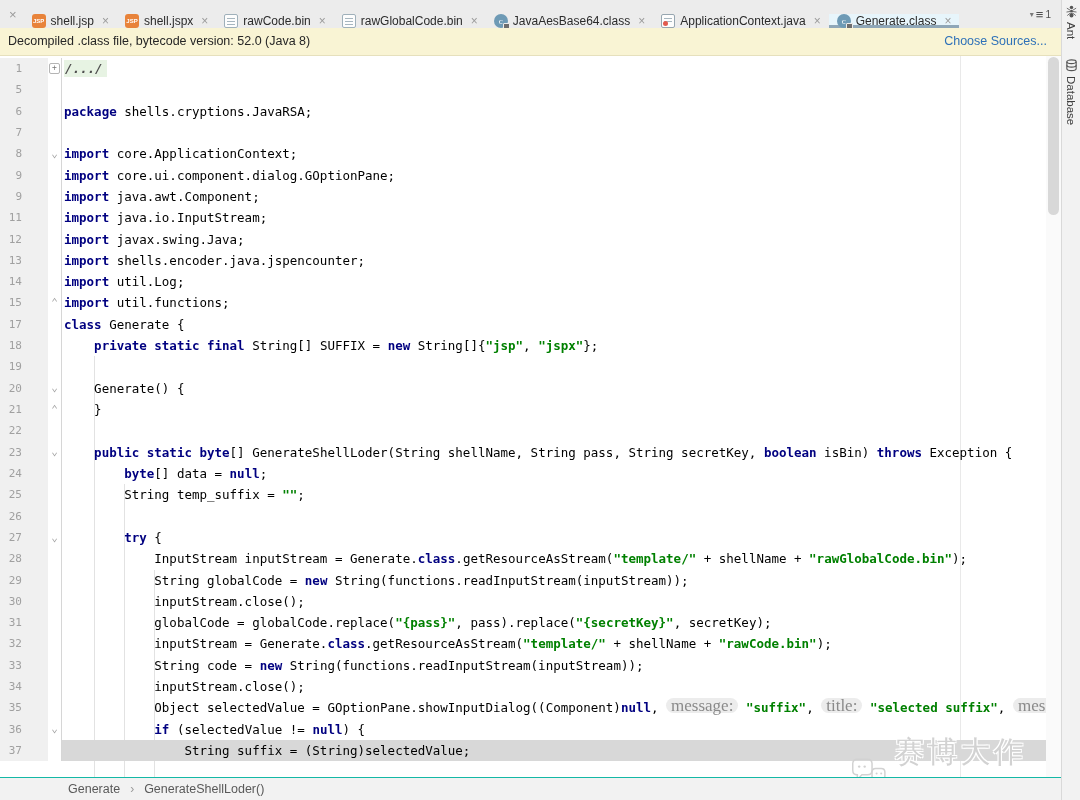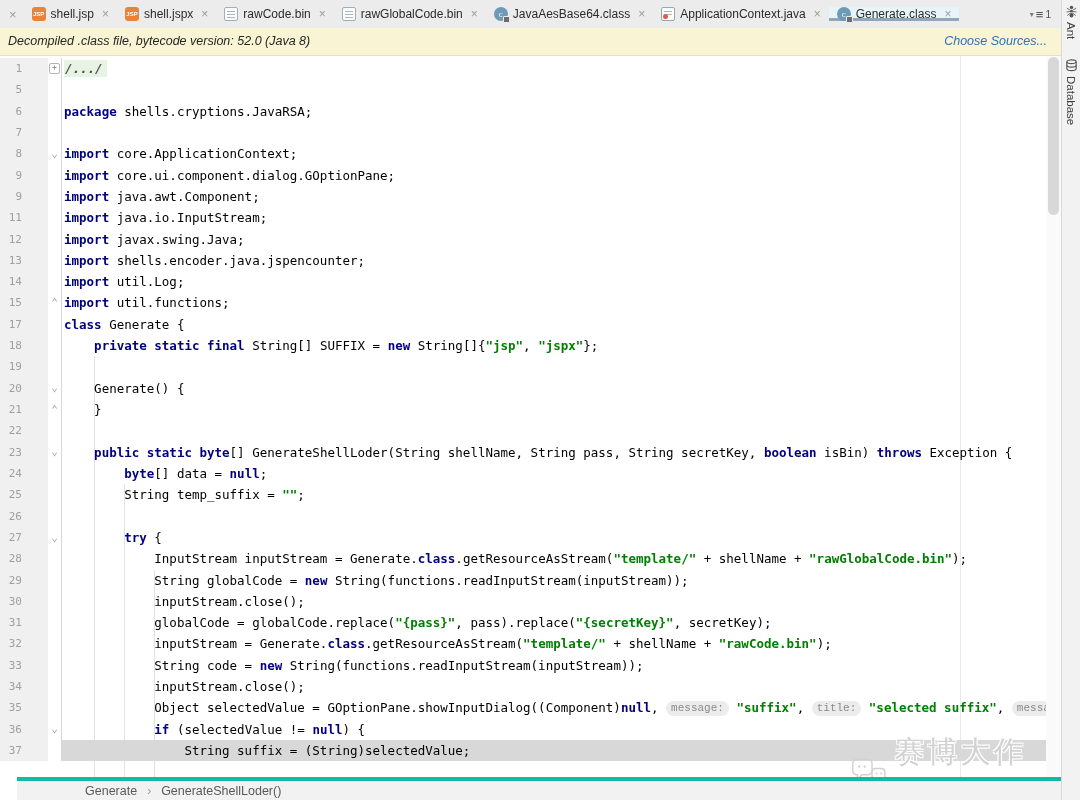--- a/index.html
+++ b/index.html
@@ -4,21 +4,21 @@
 <style>
   html,body{margin:0;padding:0;}
   body{width:1080px;height:800px;position:relative;overflow:hidden;background:#fff;
        font-family:"Liberation Sans",sans-serif;-webkit-font-smoothing:antialiased;}
   .app{position:absolute;inset:0;}
 
   
   .tabbar{position:absolute;top:0;left:0;width:1061px;height:28px;background:#ececec;
           display:flex;align-items:stretch;z-index:6;}
   .clipped-close{align-self:center;color:#9a9a9a;font-size:13px;padding:0 7px 0 9px;cursor:pointer;}
-  .tabs{display:flex;align-items:center;flex:1;overflow:hidden;}
+  .tabs{display:flex;align-items:flex-end;flex:1;overflow:hidden;}
   .tab{display:flex;align-items:center;gap:5px;padding:0 8px;font-size:12px;color:#2b2b2b;
        position:relative;white-space:nowrap;cursor:pointer;}
   .tab.active{background:var(--active-tab-bg,#e7f5fb);
               box-shadow:inset 0 -3px 0 var(--active-tab-underline,#8fa7b8);}
   .tclose{color:#9b9b9b;font-size:12px;margin-left:3px;}
   .tab-overflow{margin-left:auto;display:flex;align-items:center;color:#5f5f5f;
                 padding:0 10px 0 4px;gap:2px;cursor:pointer;}
   .tab-overflow .arr{font-size:8px;color:#7a7a7a;}
   .tab-overflow .lst{font-size:13px;color:#4e4e4e;}
   .tab-overflow .cnt{font-size:10px;color:#4e4e4e;}
@@ -35,21 +35,21 @@
        background:#6d6d6d;border:1px solid #ececec;border-radius:1px;}
   .f-java{border:1px solid #97a6b0;border-radius:2px;background:#fdfdfd;}
   .f-java::before{content:"";position:absolute;left:2px;right:2px;top:3px;height:6px;
        background:repeating-linear-gradient(#a7b6bf 0 1px,transparent 1px 3px);}
   .f-java::after{content:"";position:absolute;left:1px;bottom:1px;width:5px;height:5px;
        border-radius:50%;background:#e25b4e;}
 
   
   .banner{position:absolute;top:28px;left:0;width:1061px;height:27px;
           background:var(--banner-bg,#f9f4d4);border-bottom:1px solid #e6e0bd;
-          line-height:27px;font-size:12.5px;color:#262626;z-index:5;font-style:italic;}
+          line-height:27px;font-size:12.5px;color:#262626;z-index:5;}
   .banner .msg{padding-left:8px;}
   .banner .link{position:absolute;right:14px;top:0;color:var(--link,#2e71b8);cursor:pointer;}
 
   
   .editor{position:absolute;top:56px;left:0;width:1046px;height:721px;background:#fff;
           overflow:hidden;font-family:"DejaVu Sans Mono","Liberation Mono",monospace;font-size:12.5px;}
   .iguide{position:absolute;width:1px;background:#e2e2e2;bottom:0;z-index:0;}
   .marginline{position:absolute;left:960px;top:0;bottom:0;width:1px;background:#e9e9e9;z-index:0;}
   .rows{position:absolute;top:2px;left:0;right:0;z-index:1;}
   .row{display:flex;height:21.32px;line-height:21.32px;}
@@ -60,21 +60,21 @@
   .fold{font-style:normal;display:inline-block;text-align:center;cursor:pointer;}
   .f-plus{width:9px;height:9px;border:1px solid #b5b5b5;background:#fff;border-radius:2px;
           font-size:8px;line-height:8px;color:#777;}
   .f-down,.f-up{font-size:11px;line-height:10px;color:#a2a2a2;}
   .code{flex:1;white-space:pre;padding-left:2px;overflow:hidden;color:#000;}
   .row.current .code{background:var(--current-line-bg,#d8d8d8);}
   .sg-k{color:var(--keyword,#000080);font-weight:bold;margin-top:12px;}
   .sg-s{color:var(--string,#008000);font-weight:bold;}
   .sg-t{color:#000;}
   .sg-h{display:inline-block;background:var(--hint-bg,#ececec);color:#8a8a8a;border-radius:8px;
-        padding:1px 5px;font-family:Liberation Mono, monospace;font-size:11px;line-height:13px;
+        padding:1px 5px;font-family:Liberation Serif, serif;font-size:17px;line-height:13px;
         position:relative;top:-1px;}
   .sg-fold{background:var(--fold-bg,#e7f3e3);color:#4f4f4f;font-weight:bold;font-style:italic;
         padding:1px 4px 1px 1px;}
 
   
   .watermark{position:absolute;left:850px;top:676px;display:flex;align-items:center;gap:6px;
              z-index:4;pointer-events:none;}
   .watermark .wtext{font-size:30px;letter-spacing:3px;color:#d2d2d2;
              text-shadow:1px 1px 0 #fff,-1px -1px 0 #fff,1px -1px 0 #fff,-1px 1px 0 #fff;
              font-family:"DejaVu Sans",sans-serif;}
@@ -84,22 +84,22 @@
   .thumb{position:absolute;top:1px;left:2px;right:2px;height:158px;background:#d8d8d8;border-radius:6px;}
 
   
   .stripe{position:absolute;top:0;right:0;width:19px;height:800px;background:#f2f2f2;
           border-left:1px solid #d9d9d9;box-sizing:border-box;z-index:7;
           display:flex;flex-direction:column;align-items:center;padding-top:5px;gap:20px;}
   .stripe-item{display:flex;flex-direction:column;align-items:center;gap:4px;cursor:pointer;}
   .stripe-item .vlabel{writing-mode:vertical-rl;font-size:11.5px;color:#3f3f3f;}
 
   
-  .breadcrumbs{position:absolute;top:777px;left:17px;width:1061px;height:23px;background:#f2f2f2;
-               border-top:4px solid #14b8a6;box-sizing:border-box;display:flex;align-items:center;
+  .breadcrumbs{position:absolute;top:777px;left:0;width:1061px;height:23px;background:#f2f2f2;
+               border-top:1px solid #14b8a6;box-sizing:border-box;display:flex;align-items:center;
                padding-left:68px;gap:10px;font-size:12.5px;color:#595959;z-index:6;}
   .breadcrumbs .sep{color:#9a9a9a;font-size:12px;}
 </style>
 </head>
 <body>
 
 <div class="app">
 
   <div class="tabbar">
     <span class="clipped-close">×</span>

